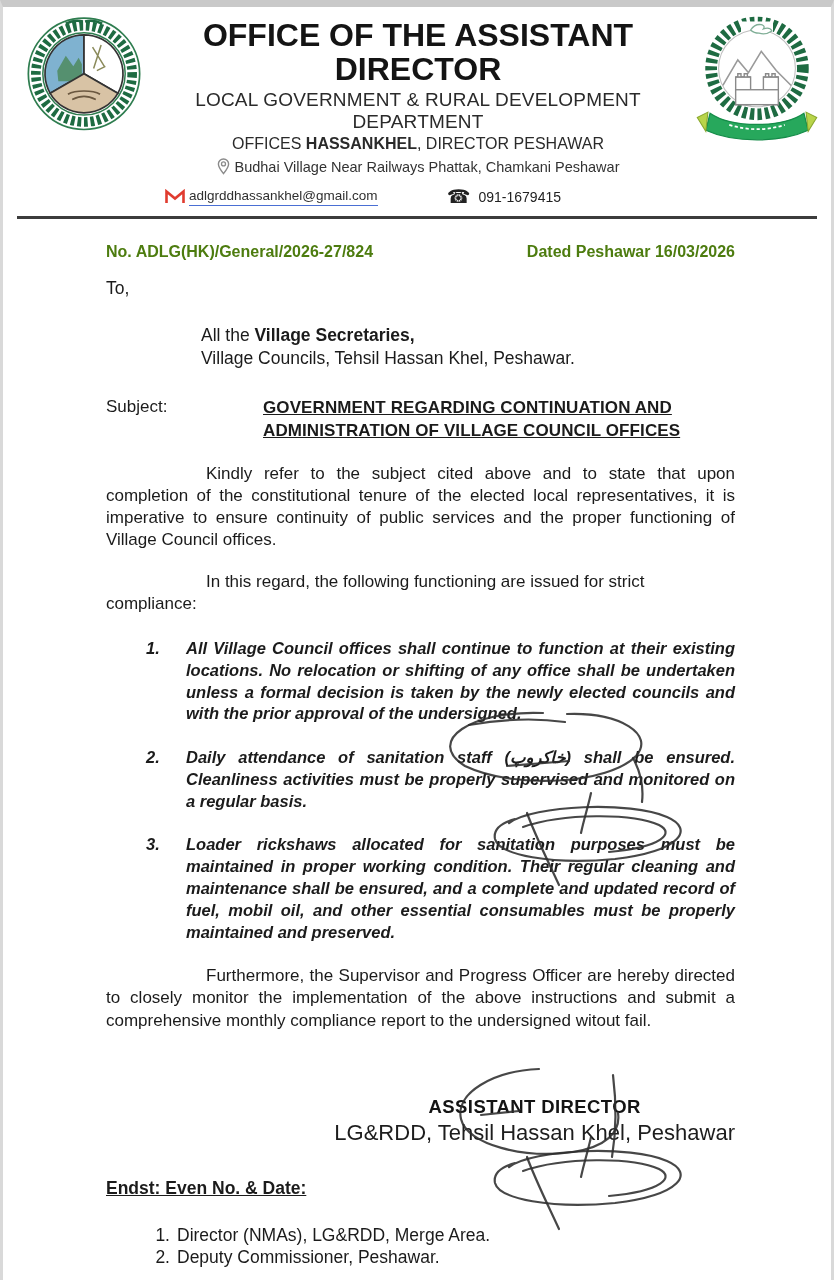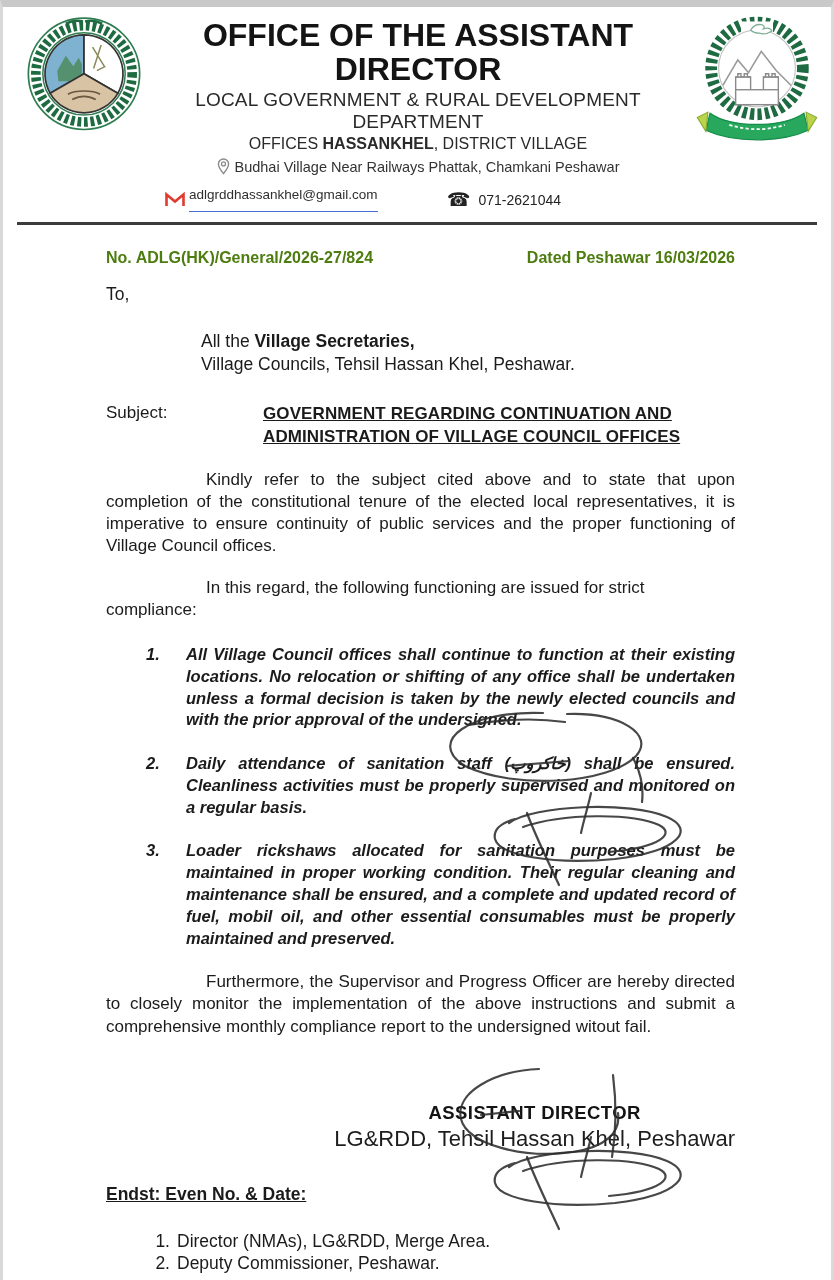--- a/index.html
+++ b/index.html
@@ -14,21 +14,21 @@
   
   .header { display:flex; align-items:flex-start; padding:8px 10px 0 22px;gap:8px; }
   .logo { flex:0 0 auto; }
   .head-center { flex:1 1 auto; text-align:center; padding-top:4px; }
   .doc-title { font-size:32px; font-weight:bold; color:#141414; letter-spacing:0px; line-height:1.05; }
   .doc-subtitle { font-size:19px; color:#2a2a2a; margin-top:3px; letter-spacing:0.2px; }
   .doc-tehsil { font-size:16px; color:#2a2a2a; margin-top:2px; }
   .addr-line { font-size:14.5px; color:#333; margin-top:5px; display:flex; justify-content:center; align-items:center; gap:5px; }
   .contact-row { display:flex; justify-content:space-between; align-items:center; margin:12px 4px 0 14px; }
   .email-wrap { display:flex; align-items:center; gap:4px; font-size:13.5px; }
-  .email-link { color:#2f2f2f; text-decoration:none; border-bottom:1.5px solid #4a6fd4; padding-bottom:9px;text-align:center; }
+  .email-link { color:#2f2f2f; text-decoration:none; border-bottom:1.5px solid #4a6fd4; padding-bottom:2px;text-align:center; }
   .phone-wrap { display:flex; align-items:center; gap:8px; font-size:14px; color:#222; padding-right:120px; }
   .phone-glyph { font-size:19px; line-height:1; }
   .rule { height:3px; background:#3c3c3c; margin:10px 14px 0 14px; }
   
   .content { padding:0 96px 0 103px; }
   .ref-row { display:flex; justify-content:space-between; margin-top:24px; font-size:16px; font-weight:bold; color:#4d7c0f; }
   .to-line { margin-top:17px; font-size:17.5px; }
   .addressee { margin-top:25px; margin-left:95px; font-size:17.5px; line-height:1.3; }
   .subject-row { display:flex; margin-top:27px; font-size:17px; }
   .subject-label { flex:0 0 157px; }
@@ -72,38 +72,38 @@
         <path d="M63 30 L74 48 M71 28 L64 50 M67 52 l8 -4" stroke="#8a8a5a" stroke-width="1.4" fill="none"></path>
         <path d="M55 55 L23.4 73.2 A36.5 36.5 0 0 0 86.6 73.2 Z" fill="#d8c3a5" stroke="#333" stroke-width="1.6"></path>
         <path d="M40 74 C47 70 63 70 70 74 M44 79 C52 75 58 75 66 79" stroke="#6b5840" stroke-width="1.6" fill="none"></path>
         <path d="M38 8 q8 -4 16 -2 M72 8 q-8 -4 -16 -2" stroke="#1e6b42" stroke-width="2.4" fill="none"></path>
       </svg>
     </div>
 
     <div class="head-center">
       <div class="doc-title">OFFICE OF THE ASSISTANT DIRECTOR</div>
       <div class="doc-subtitle">LOCAL GOVERNMENT &amp; RURAL DEVELOPMENT DEPARTMENT</div>
-      <div class="doc-tehsil"><span>OFFICES </span><b>HASSANKHEL</b><span>, DISTRICT VILLAGE</span></div>
+      <div class="doc-tehsil"><span>OFFICES </span><b>HASSANKHEL</b><span>, DIRECTOR PESHAWAR</span></div>
       <div class="addr-line">
         <svg width="13" height="17" viewBox="0 0 13 17">
           <path d="M6.5 1 C3.6 1 1.4 3.2 1.4 6 C1.4 9.4 6.5 15.6 6.5 15.6 C6.5 15.6 11.6 9.4 11.6 6 C11.6 3.2 9.4 1 6.5 1 Z" fill="none" stroke="#8a8a8a" stroke-width="1.4"></path>
           <circle cx="6.5" cy="5.9" r="2" fill="none" stroke="#8a8a8a" stroke-width="1.3"></circle>
         </svg>
         <span>Budhai Village Near Railways Phattak, Chamkani Peshawar</span>
       </div>
       <div class="contact-row">
         <span class="email-wrap">
           <svg width="20" height="15" viewBox="0 0 20 15">
             <path d="M1.5 14 V2.5 L10 9.5 L18.5 2.5 V14" fill="none" stroke="#e03b2f" stroke-width="2.6"></path>
           </svg>
           <a class="email-link" href="#">adlgrddhassankhel@gmail.com</a>
         </span>
         <span class="phone-wrap">
           <span class="phone-glyph">☎</span>
-          <span>071-2621044</span>
+          <span>091-1679415</span>
         </span>
       </div>
     </div>
 
     <div class="logo">
       <svg width="128" height="126" viewBox="0 0 120 118">
         <circle cx="60" cy="50" r="43" fill="none" stroke="#1e6b42" stroke-width="11" stroke-dasharray="4 3"></circle>
         <path d="M45 6 L75 6 L75 16 L45 16 Z" fill="#ffffff"></path>
         <circle cx="60" cy="50" r="36" fill="#ffffff" stroke="#bfbfbf" stroke-width="1"></circle>
         <path d="M28 66 L42 42 L52 54 L64 34 L78 52 L92 66" fill="none" stroke="#9a9a9a" stroke-width="1.5"></path>

